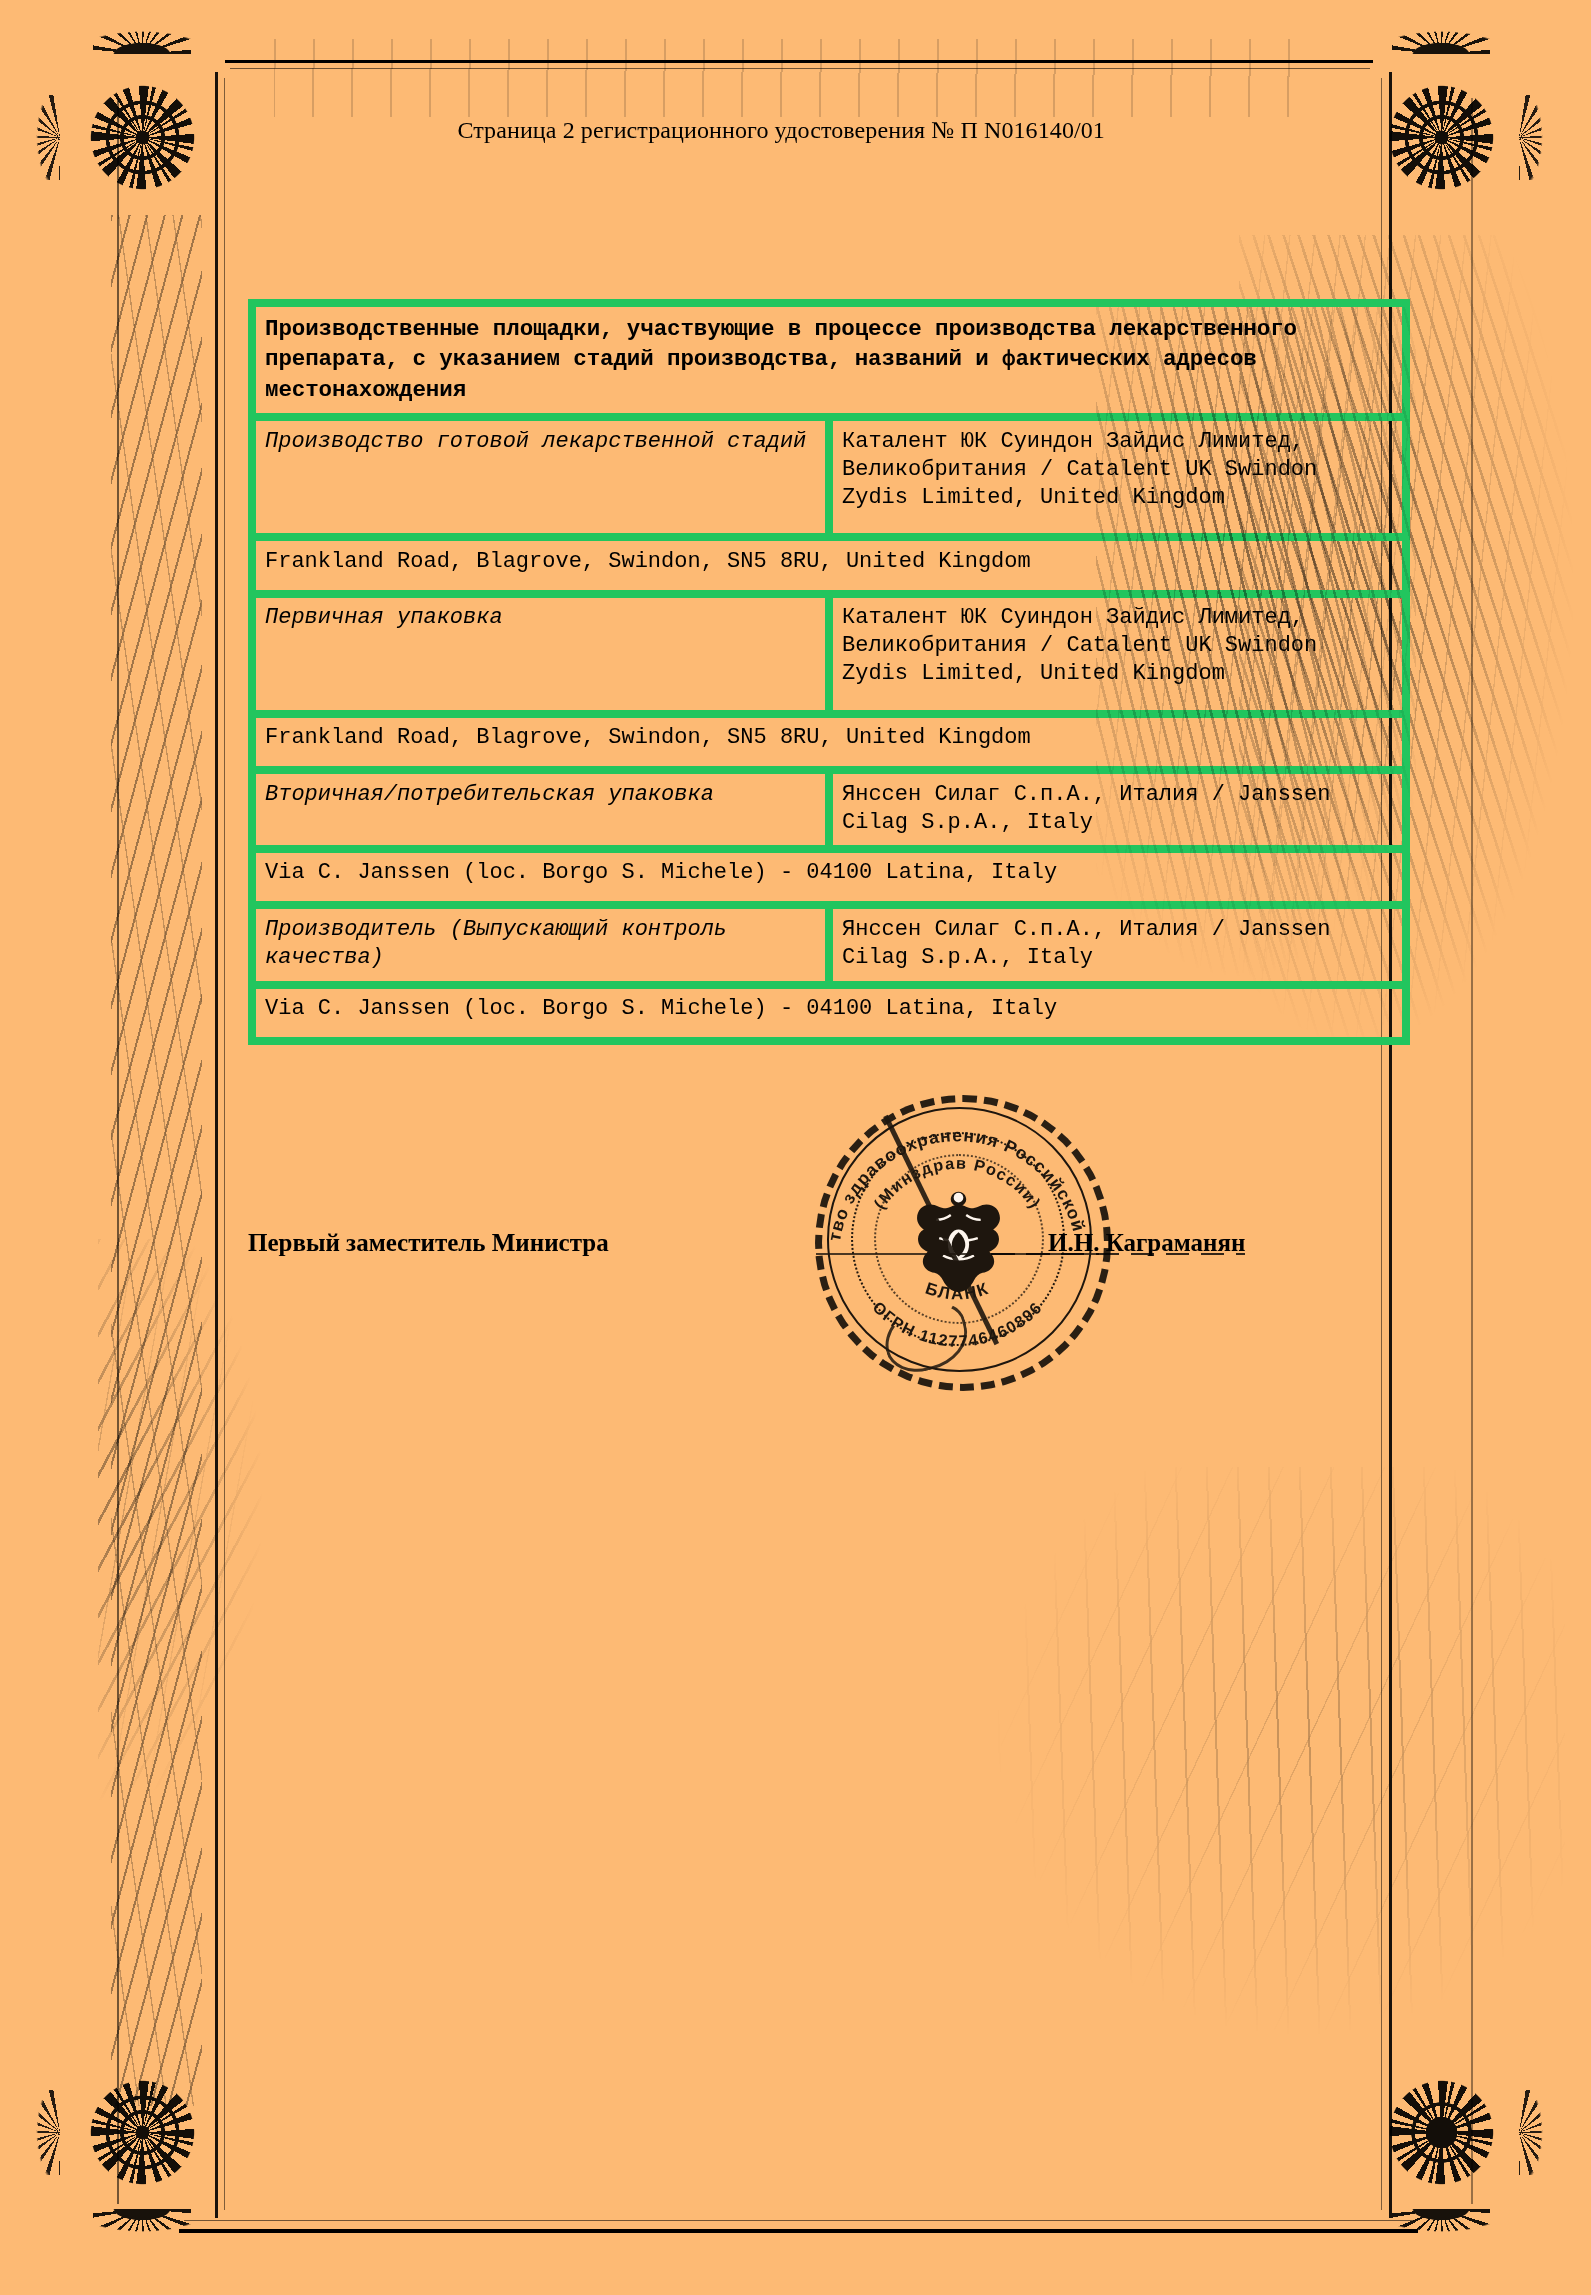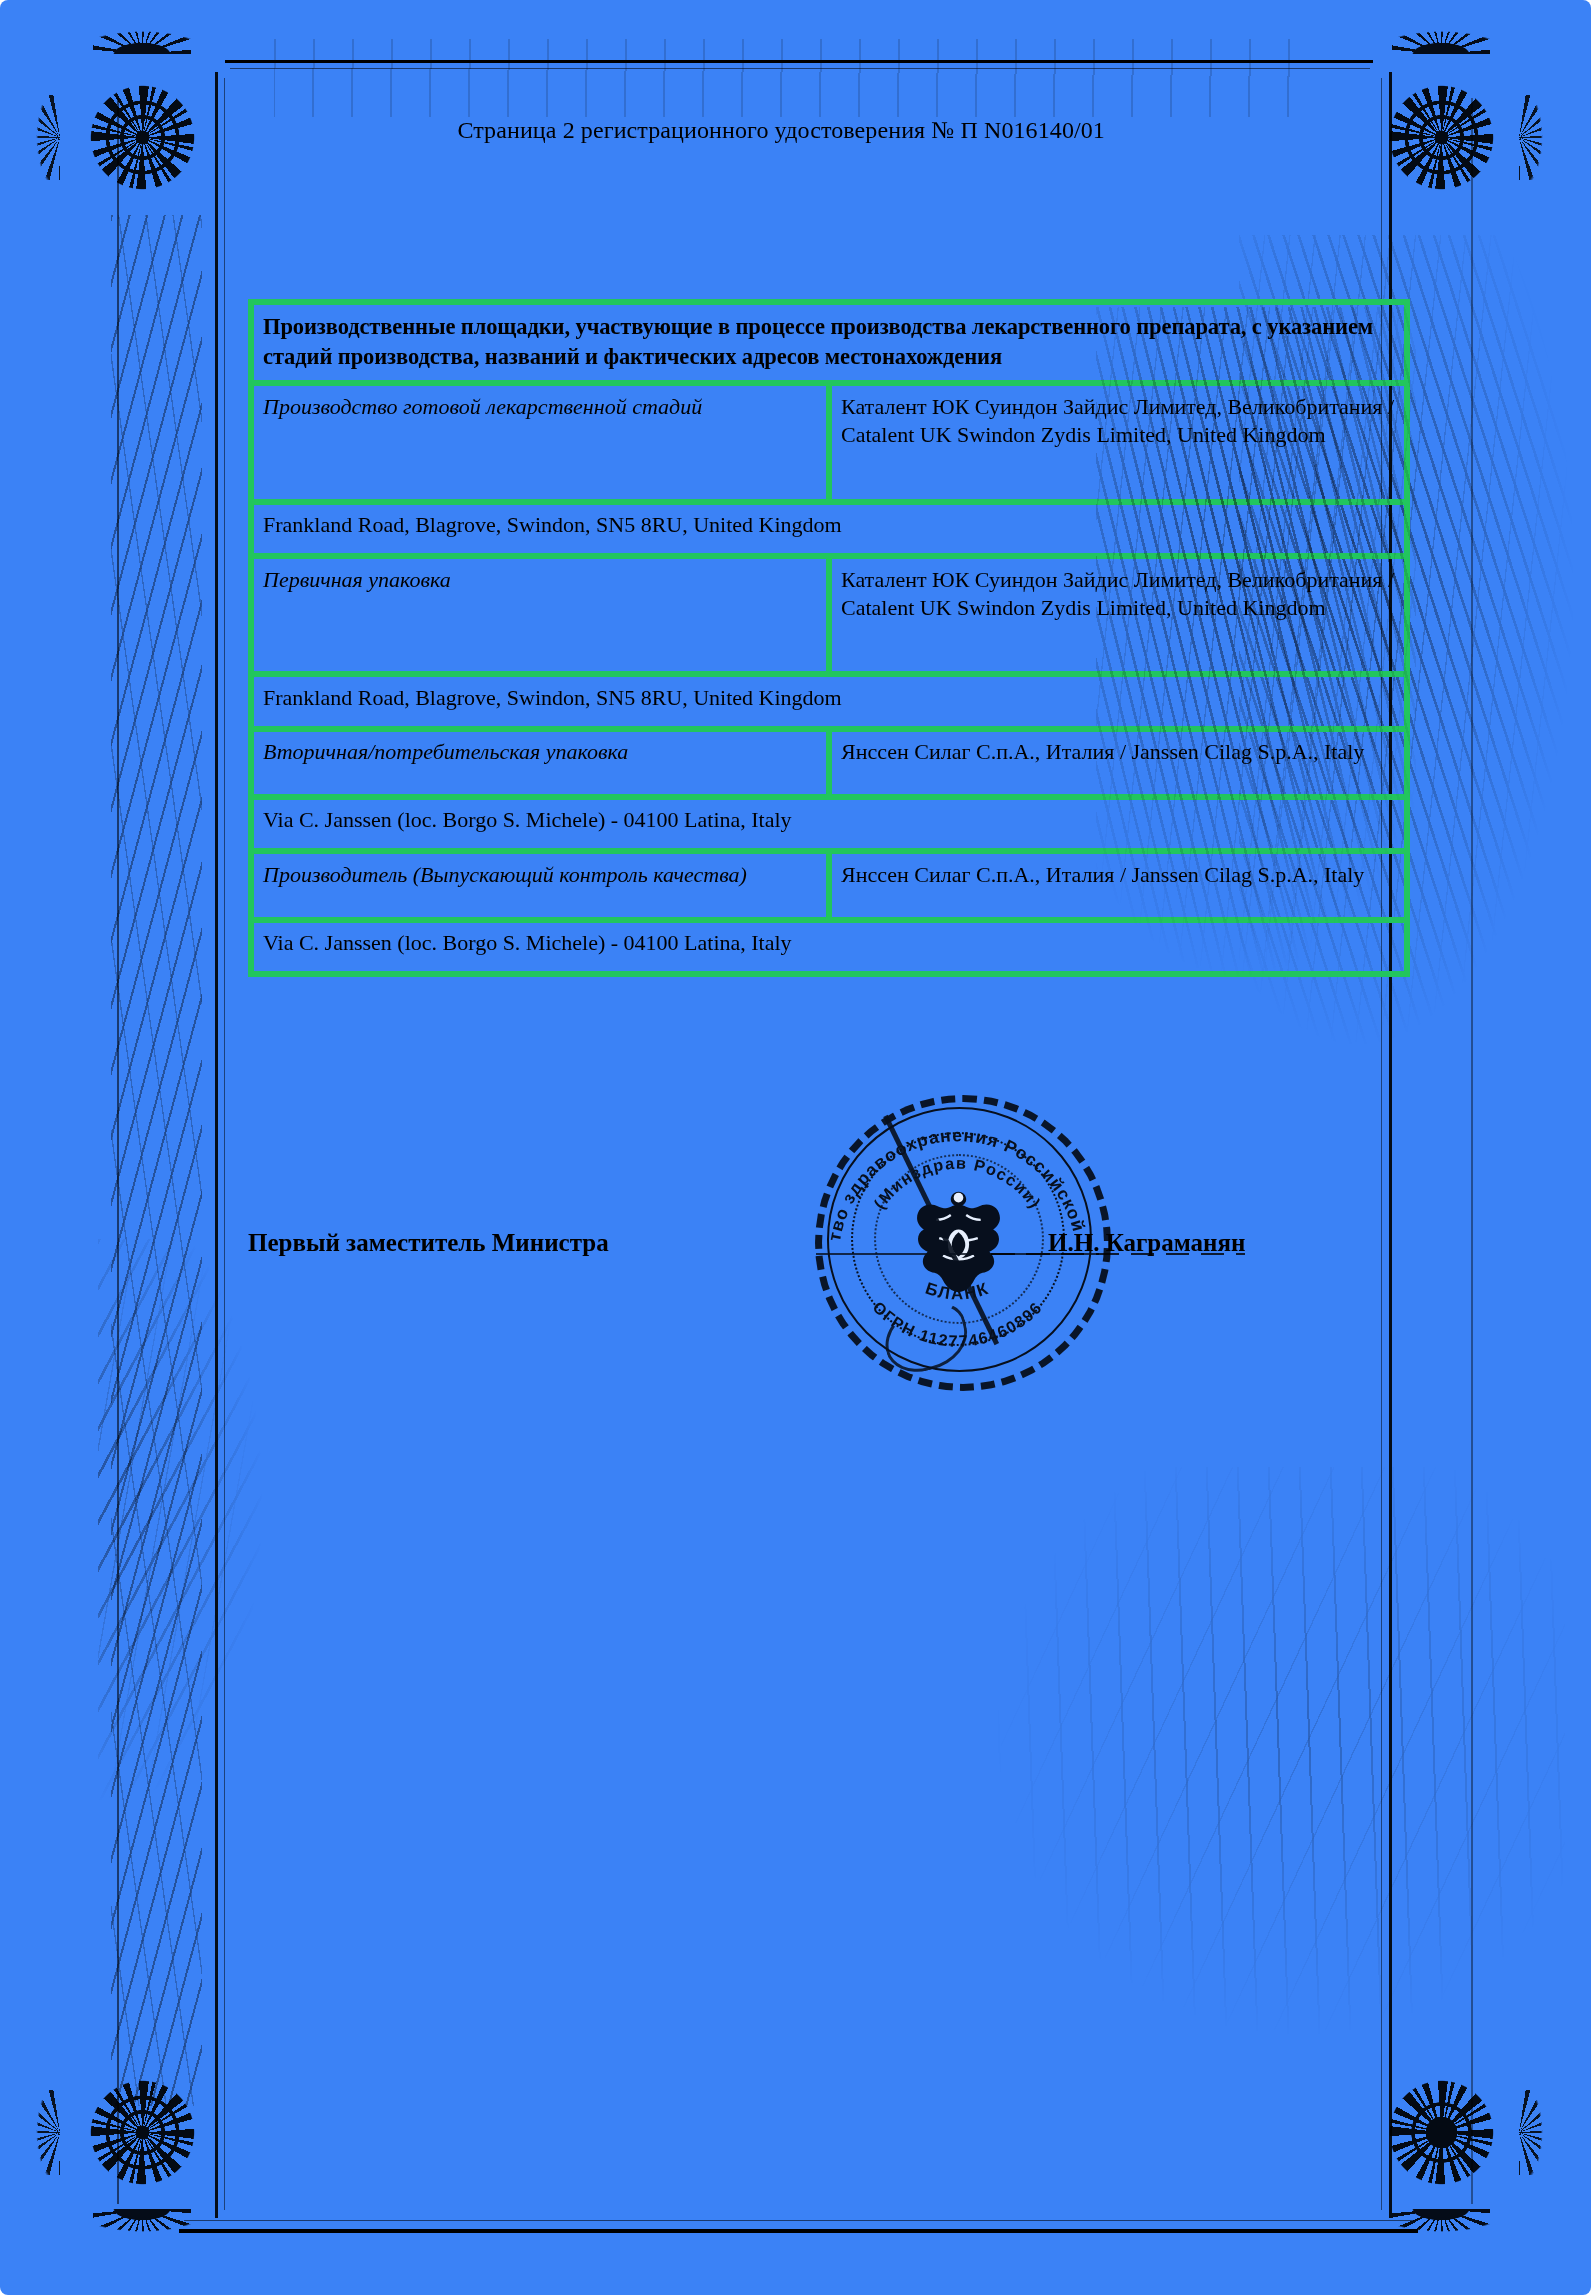--- a/index.html
+++ b/index.html
@@ -4,25 +4,24 @@
 <style>
   html, body {
     margin: 0;
     padding: 0;
     background: #ffffff;
   }
   #page {
     position: relative;
     width: 1591px;
     height: 2295px;
-    background: #3b82f6;
+    background: #fdba74;
     overflow: hidden;
     font-family: "Liberation Serif", "DejaVu Serif", serif;
     color: #000000;
-    border-radius: 8px;
   }
 
   
   .noise {
     position: absolute;
     pointer-events: none;
     opacity: .85;
   }
   #speckle-left {
     left: 111px; top: 215px; width: 91px; height: 1891px;
@@ -149,23 +148,24 @@
   #sites-table {
     position: absolute;
     left: 248px; top: 299px;
     width: 1162px;
     border-collapse: collapse;
     table-layout: fixed;
     font-size: 22px;
     line-height: 1.30;
   }
   #sites-table td {
-    border: 6px solid #22c55e;
+    border: 8px solid #22c55e;
     padding: 6.5px 9px 7.8px 9px;
     vertical-align: top;
+    font-family: Liberation Mono, monospace;
   }
 
   .th-cell {
     font-weight: bold;
     font-size: 22.5px;
     line-height: 1.36;
     letter-spacing: -0.1px;
   }
   .stage-label {
     font-style: italic;

